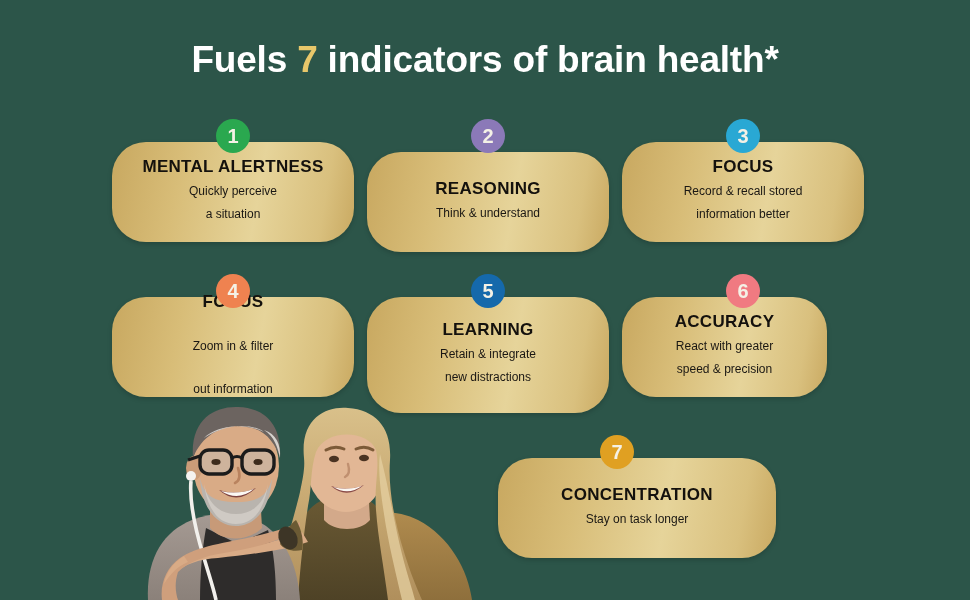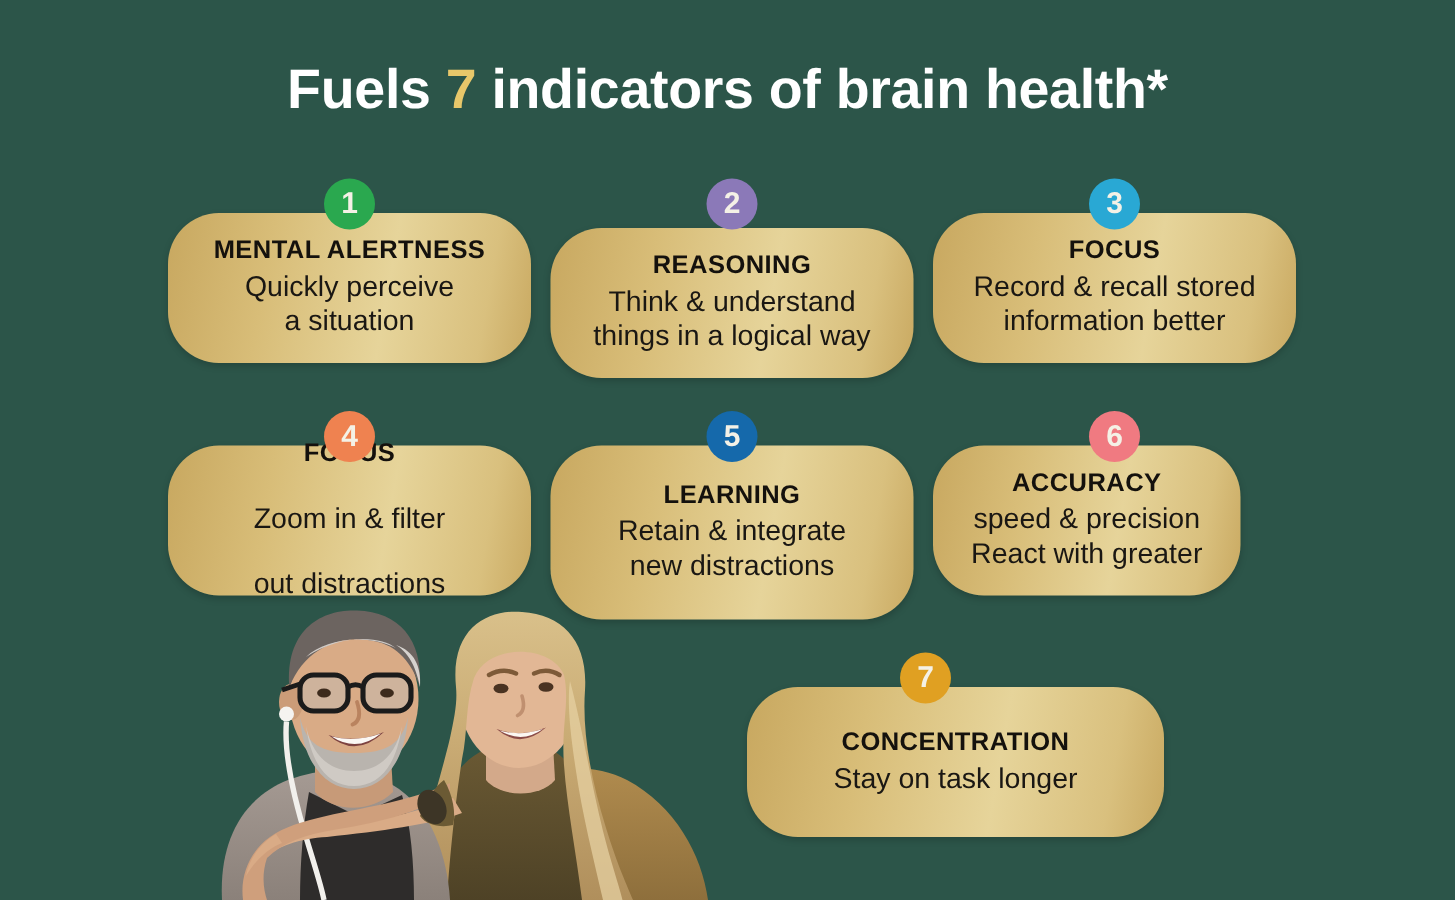--- a/index.html
+++ b/index.html
@@ -56,21 +56,21 @@
     color: #14110d;
     font-size: 17px;
     font-weight: bold;
     letter-spacing: 0.3px;
     text-align: center;
     line-height: 22px;
     margin-bottom: 2px;
   }
   .card-desc {
     color: #1a1713;
-    font-size: 19px;
+    font-size: 12px;
     font-weight: normal;
     text-align: left;
     line-height: 23px;
   }
 
   
   .badge {
     position: absolute;
     width: 34px;
     height: 34px;
@@ -111,57 +111,56 @@
     <div class="card-desc">Quickly perceive</div>
     <div class="card-desc">a situation</div>
   </div>
   <div class="badge" style="left: 216px; top: 119px; background: rgb(42, 168, 79);">
     <span>1</span>
   </div>
 
   <div class="card" style="left:367px; top:142px; width:242px; height:100px;margin-top:10px;">
     <div class="card-title">REASONING</div>
     <div class="card-desc">Think &amp; understand</div>
-    <div class="card-desc">things in a logical way</div>
   </div>
   <div class="badge" style="left: 471px; top: 119px; background: rgb(139, 121, 184);">
     <span>2</span>
   </div>
 
   <div class="card" style="left:622px; top:142px; width:242px; height:100px;">
     <div class="card-title">FOCUS</div>
     <div class="card-desc">Record &amp; recall stored</div>
     <div class="card-desc">information better</div>
   </div>
   <div class="badge" style="left: 726px; top: 119px; background: rgb(41, 168, 212);">
     <span>3</span>
   </div>
 
   <div class="card" style="left:112px; top:297px; width:242px; height:100px;gap:20px;">
     <div class="card-title">FOCUS</div>
     <div class="card-desc">Zoom in &amp; filter</div>
-    <div class="card-desc">out distractions</div>
+    <div class="card-desc">out information</div>
   </div>
   <div class="badge" style="left: 216px; top: 274px; background: rgb(239, 130, 80);">
     <span>4</span>
   </div>
 
   <div class="card" style="left:367px; top:297px; width:242px; height:116px;">
     <div class="card-title">LEARNING</div>
     <div class="card-desc">Retain &amp; integrate</div>
     <div class="card-desc">new distractions</div>
   </div>
   <div class="badge" style="left: 471px; top: 274px; background: rgb(21, 105, 171);">
     <span>5</span>
   </div>
 
   <div class="card" style="left:622px; top:297px; width:205px; height:100px;">
     <div class="card-title">ACCURACY</div>
+    <div class="card-desc">React with greater</div>
     <div class="card-desc">speed &amp; precision</div>
-    <div class="card-desc">React with greater</div>
   </div>
   <div class="badge" style="left: 726px; top: 274px; background: rgb(240, 122, 129);">
     <span>6</span>
   </div>
 
   <div class="card" style="left:498px; top:458px; width:278px; height:100px;">
     <div class="card-title">CONCENTRATION</div>
     <div class="card-desc">Stay on task longer</div>
   </div>
   <div class="badge" style="left: 600px; top: 435px; background: rgb(224, 160, 34);">

